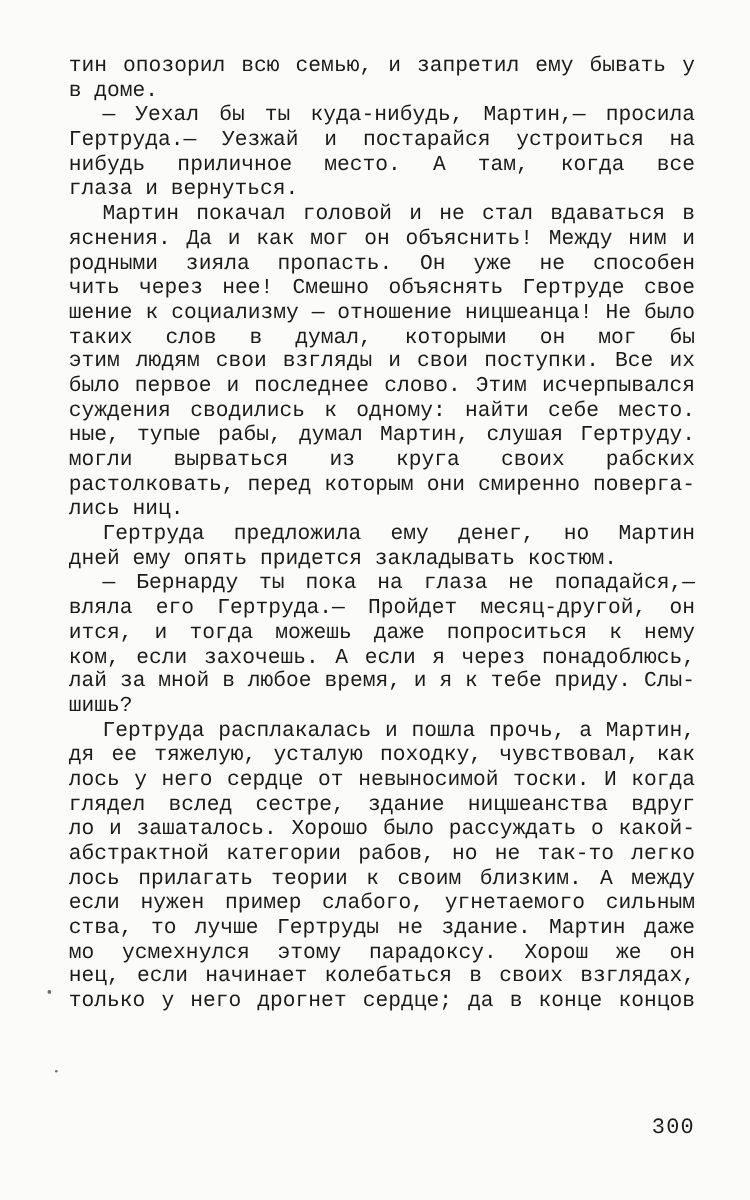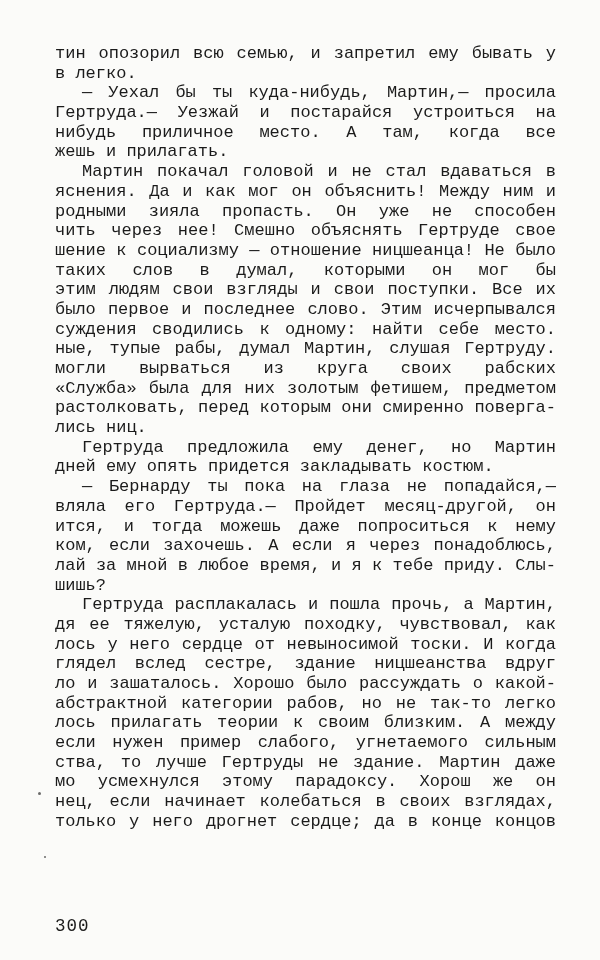--- a/index.html
+++ b/index.html
@@ -39,62 +39,60 @@
     text-align-last: left;
   }
   .para.indent .line:first-child {
     text-indent: 27px;
   }
   .page-number {
     position: absolute;
     left: 55px;
     top: 892px;
     width: 501px;
-    text-align: left;
+    text-align: right;
     font-size: 17.5px;
     letter-spacing: 1px;
-    margin-top: 24px;
   }
   .speck {
     position: absolute;
     background: #3a3a3a;
     border-radius: 50%;
     opacity: .75;
   }
   .speck.s1 { left: 38px; top: 792px; width: 3px; height: 3px; }
   .speck.s2 { left: 44px; top: 856px; width: 2px; height: 2px; }
 </style>
 </head>
 <body>
 
 <div class="page">
   <div class="text-block">
       <div class="para">
         <div class="line">тин опозорил всю семью, и запретил ему бывать у них</div>
-        <div class="line last">в легко.</div>
+        <div class="line last">в доме.</div>
       </div>
       <div class="para indent">
         <div class="line">— Уехал бы ты куда-нибудь, Мартин,— просила</div>
         <div class="line">Гертруда.— Уезжай и постарайся устроиться на какое-</div>
         <div class="line">нибудь приличное место. А там, когда все уляжется, мо-</div>
-        <div class="line last">жешь и прилагать.</div>
+        <div class="line last">глаза и вернуться.</div>
       </div>
       <div class="para indent">
         <div class="line">Мартин покачал головой и не стал вдаваться в объ-</div>
         <div class="line">яснения. Да и как мог он объяснить! Между ним и его</div>
         <div class="line">родными зияла пропасть. Он уже не способен переско-</div>
         <div class="line">чить через нее! Смешно объяснять Гертруде свое отно-</div>
         <div class="line">шение к социализму — отношение ницшеанца! Не было</div>
         <div class="line">таких слов в думал, которыми он мог бы растолковать</div>
         <div class="line">этим людям свои взгляды и свои поступки. Все их рас-</div>
         <div class="line">было первое и последнее слово. Этим исчерпывался их</div>
         <div class="line">суждения сводились к одному: найти себе место. Это</div>
         <div class="line">ные, тупые рабы, думал Мартин, слушая Гертруду.</div>
         <div class="line">могли вырваться из круга своих рабских представлений.</div>
-        <div class="line">«Служба» была для них золотым фетишем, предметом</div>
         <div class="line">растолковать, перед которым они смиренно поверга-</div>
         <div class="line last">лись ниц.</div>
       </div>
       <div class="para indent">
         <div class="line">Гертруда предложила ему денег, но Мартин отрица-</div>
         <div class="line last">дней ему опять придется закладывать костюм.</div>
       </div>
       <div class="para indent">
         <div class="line">— Бернарду ты пока на глаза не попадайся,— наста-</div>
         <div class="line">вляла его Гертруда.— Пройдет месяц-другой, он успоко-</div>

